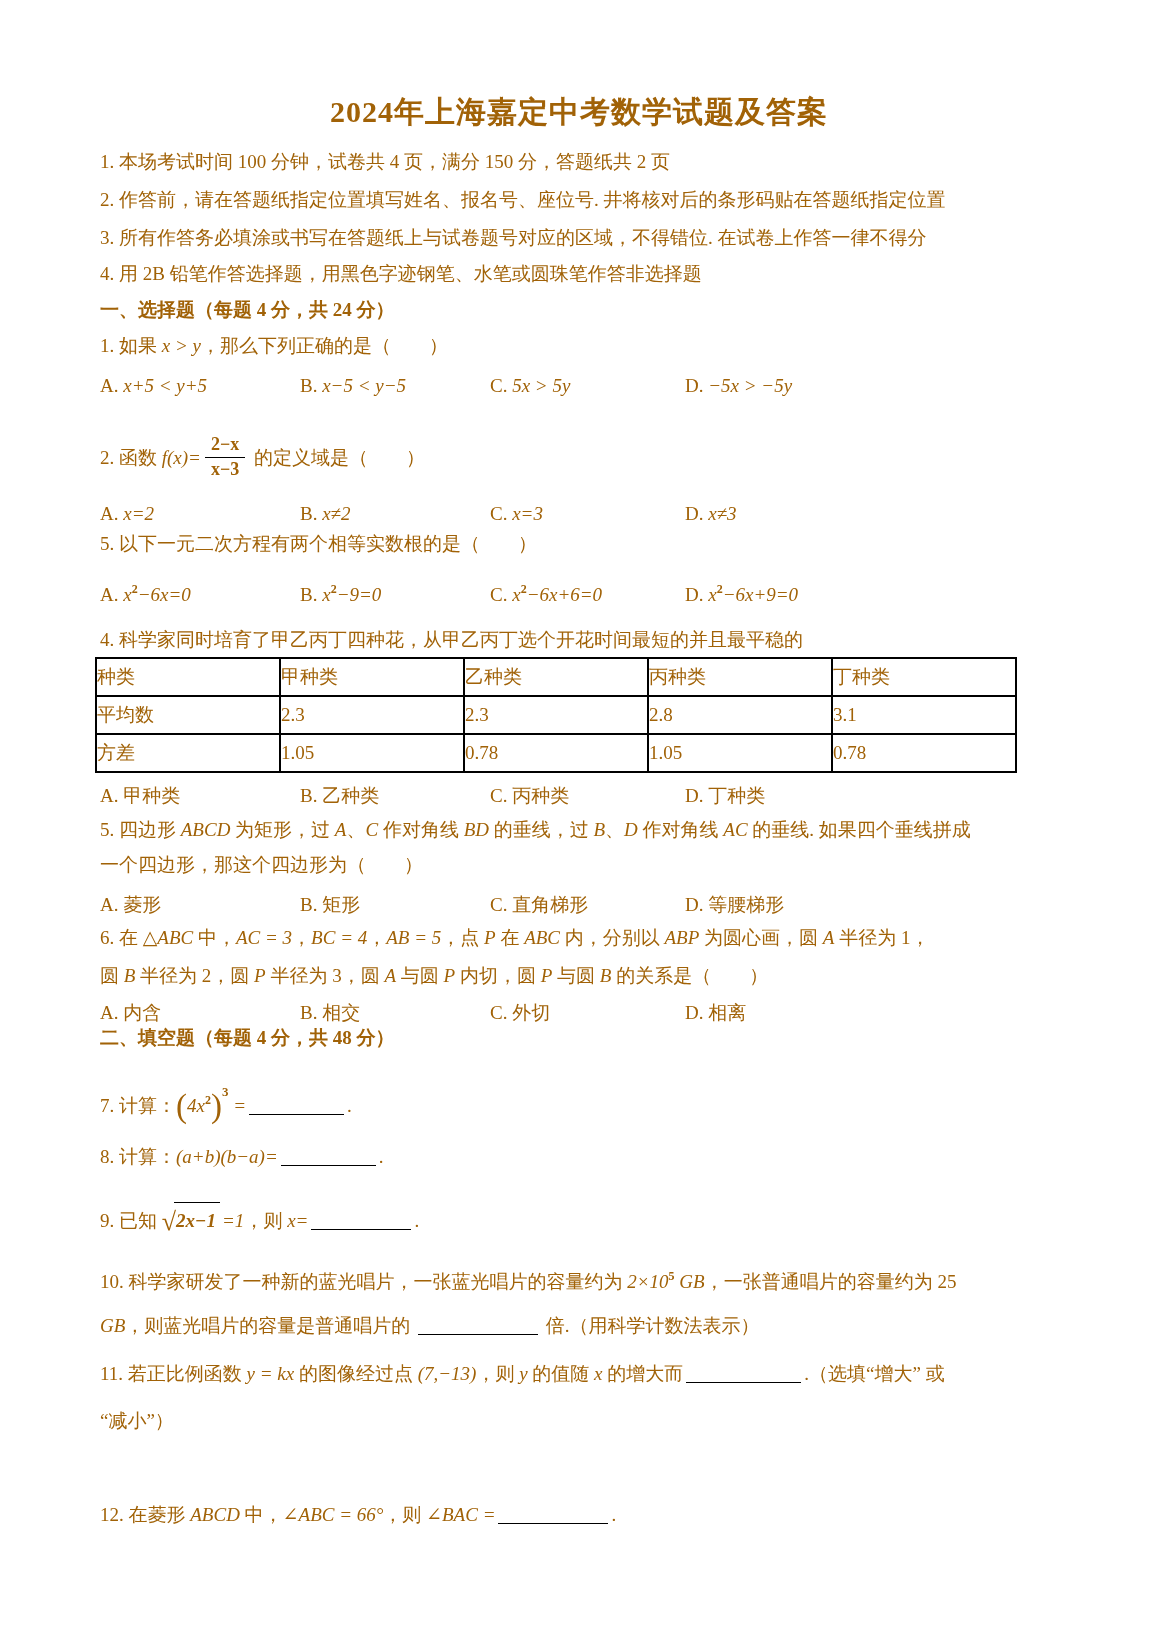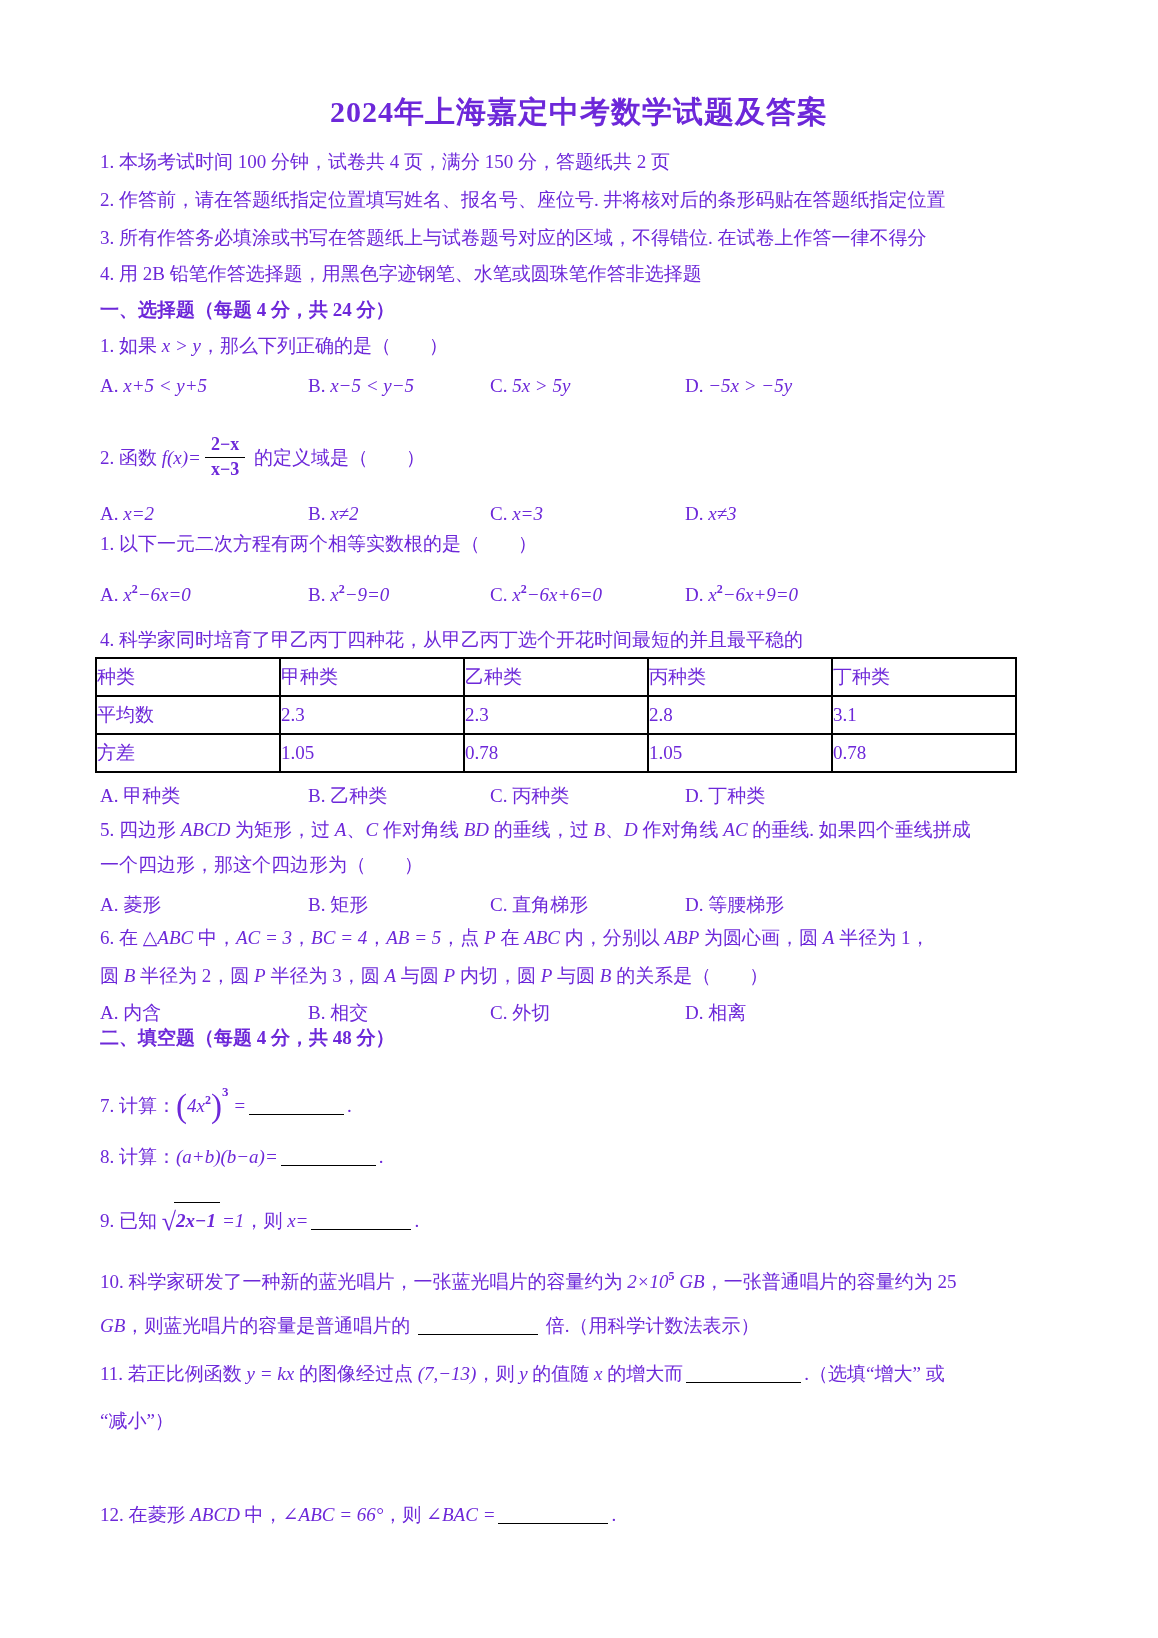--- a/index.html
+++ b/index.html
@@ -1,18 +1,18 @@
 <!DOCTYPE html>
 <html><head>
 <meta charset="utf-8">
 <style>
   html,body{margin:0;padding:0;background:#ffffff;}
   .page{
     position:relative;width:1158px;height:1638px;background:#fff;
-    font-family:"Liberation Serif","DejaVu Serif",serif;color:#6d28d9;overflow:hidden;
+    font-family:"Liberation Serif","DejaVu Serif",serif;color:#a16207;overflow:hidden;
   }
   .title{
     position:absolute;left:0;top:92px;width:100%;text-align:center;
     font-size:30px;font-weight:bold;letter-spacing:1px;
   }
   .ln{position:absolute;left:100px;font-size:19px;line-height:27px;white-space:nowrap;}
   .bold{font-weight:bold;}
   .cn{font-style:normal;}
   .math{font-style:italic;font-weight:normal;}
   .mit{font-style:italic;}
@@ -25,21 +25,21 @@
     margin:0 4px;transform:translateY(-3px);
   }
   .frac .num{display:block;border-bottom:1.7px solid #000;padding:0 6px 1px;}
   .frac .den{display:block;padding-top:1px;}
   .sqrt{display:inline-block;white-space:nowrap;margin-right:2px;}
   .rsym{display:inline-block;font-size:26px;font-weight:normal;font-style:normal;vertical-align:-3px;line-height:1;}
   .rad{display:inline-block;border-top:1.8px solid #000;font-style:italic;font-weight:bold;margin-left:-2px;padding:4px 4px 0 2px;}
   .blank{display:inline-block;border-bottom:1.4px solid #000;height:15px;vertical-align:-3px;margin:0 3px;}
   .opt{position:absolute;top:0;white-space:nowrap;}
   .opt.oa{left:0;}
-  .opt.ob{left:208px;}
+  .opt.ob{left:200px;}
   .opt.oc{left:390px;}
   .opt.od{left:585px;}
   .flower-table{
     position:absolute;left:95px;top:657px;width:922px;
     border-collapse:collapse;table-layout:fixed;font-size:19px;
   }
   .flower-table td{
     border:2px solid #000;text-align:left;vertical-align:middle;
     height:36px;padding:0;font-family:inherit;
   }
@@ -67,21 +67,21 @@
   </div>
 
   <div class="ln" style="top:437px"><span class="cn">2. 函数 </span><span class="math">f(x)=</span><span class="frac"><span class="num">2−x</span><span class="den">x−3</span></span><span class="cn"> 的定义域是（　　）</span></div>
   <div class="ln" style="top:500px;height:27px">
     <span class="opt oa"><span class="cn">A. </span><span class="math">x=2</span></span>
     <span class="opt ob"><span class="cn">B. </span><span class="math">x≠2</span></span>
     <span class="opt oc"><span class="cn">C. </span><span class="math">x=3</span></span>
     <span class="opt od"><span class="cn">D. </span><span class="math">x≠3</span></span>
   </div>
 
-  <div class="ln" style="top:530px"><span class="cn">1. 以下一元二次方程有两个相等实数根的是（　　）</span></div>
+  <div class="ln" style="top:530px"><span class="cn">5. 以下一元二次方程有两个相等实数根的是（　　）</span></div>
   <div class="ln" style="top:576px;height:27px">
     <span class="opt oa"><span class="cn">A. </span><span class="math">x</span><span class="sup">2</span><span class="math">−6x=0</span></span>
     <span class="opt ob"><span class="cn">B. </span><span class="math">x</span><span class="sup">2</span><span class="math">−9=0</span></span>
     <span class="opt oc"><span class="cn">C. </span><span class="math">x</span><span class="sup">2</span><span class="math">−6x+6=0</span></span>
     <span class="opt od"><span class="cn">D. </span><span class="math">x</span><span class="sup">2</span><span class="math">−6x+9=0</span></span>
   </div>
 
   <div class="ln" style="top:626px"><span class="cn">4. 科学家同时培育了甲乙丙丁四种花，从甲乙丙丁选个开花时间最短的并且最平稳的</span></div>
 
   <table class="flower-table">

